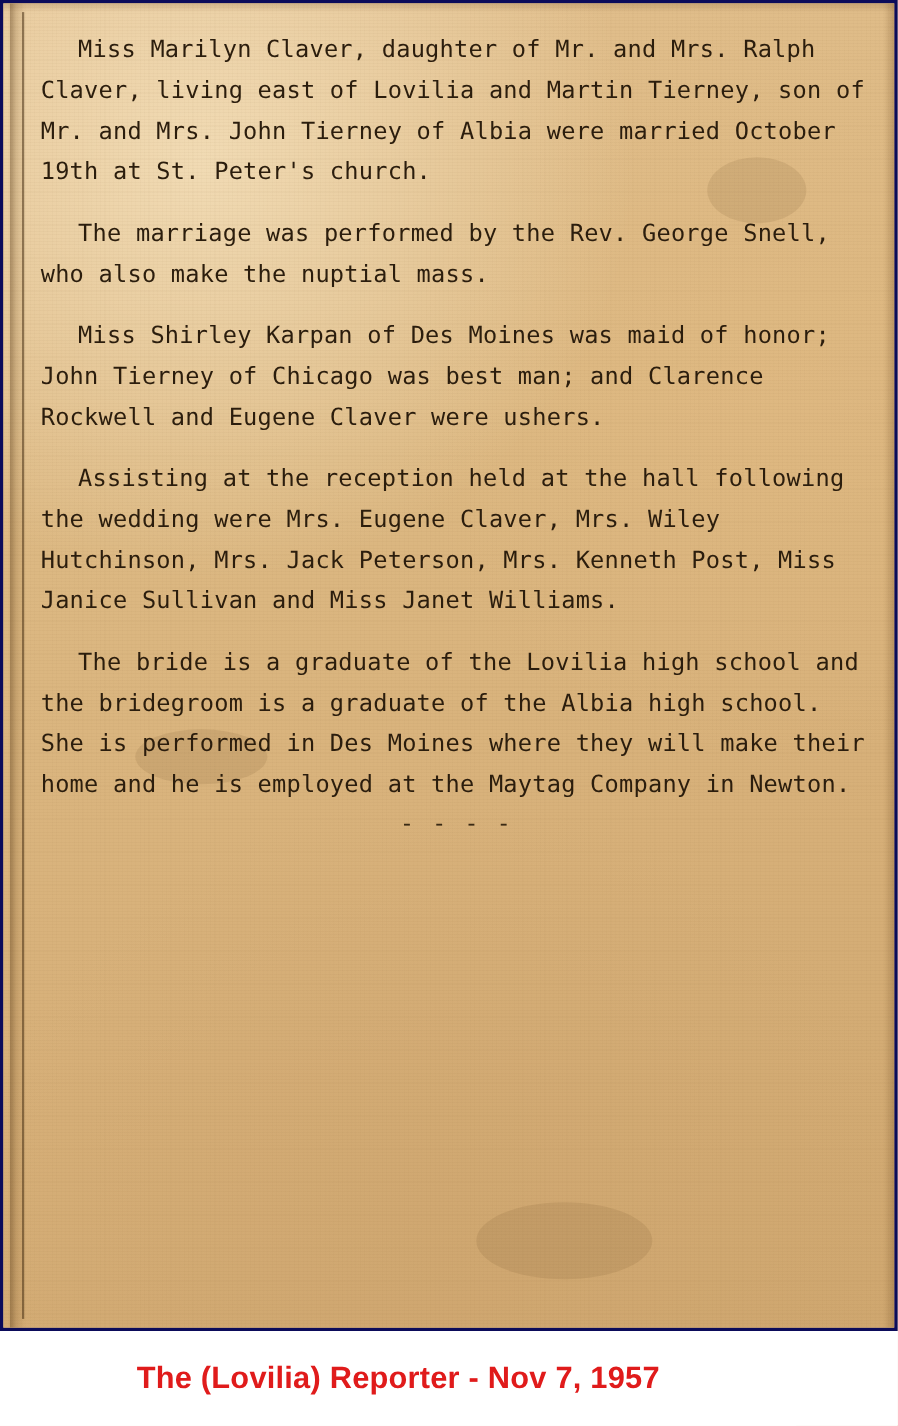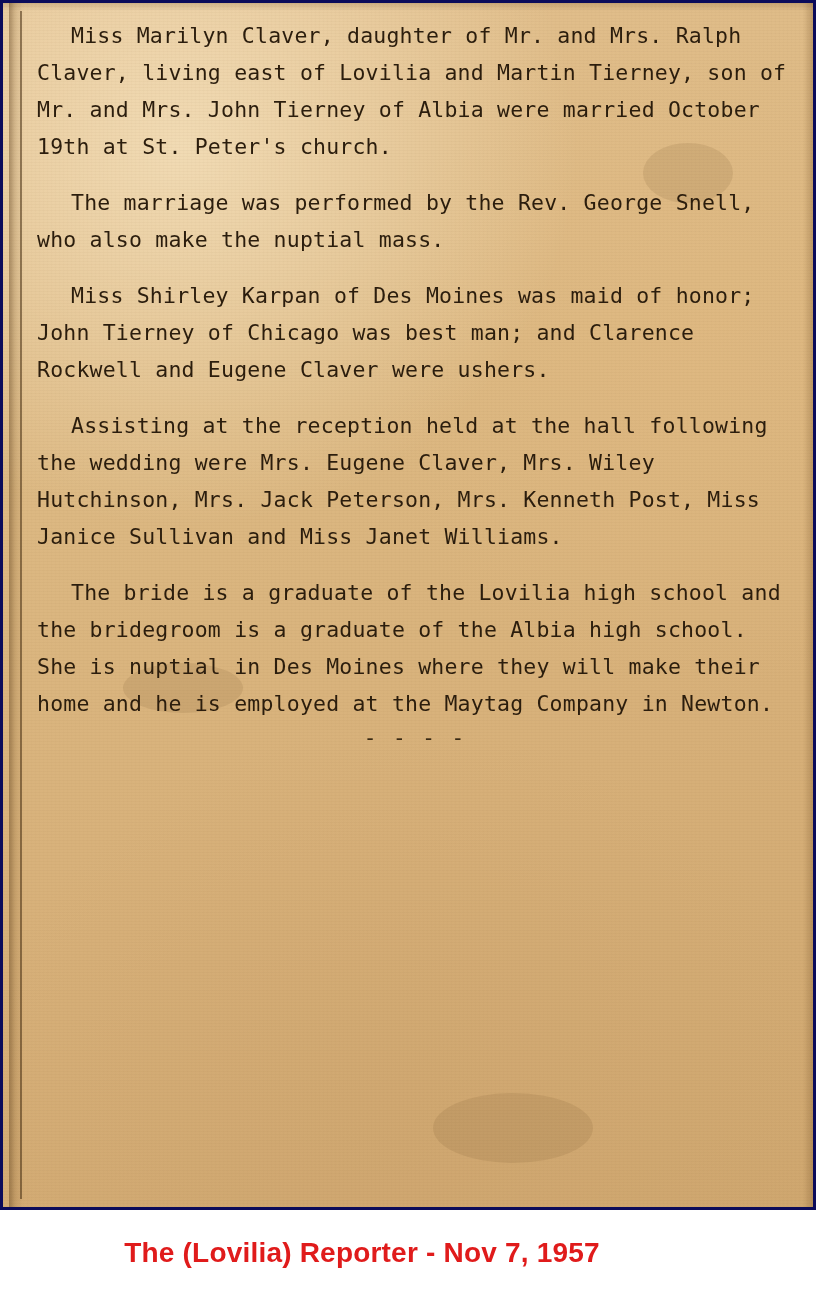--- a/index.html
+++ b/index.html
@@ -100,21 +100,21 @@
     white-space: nowrap;
   }
   .body-text {
     font-family: "DejaVu Sans Mono", monospace;
     font-size: 21.5px;
     line-height: 37px;
     color: #2b1d0d;
     letter-spacing: 0.2px;
   }
   .para {
-    margin: 0 0 19px 0;
+    margin: 10px 0 19px 0;
     text-indent: 34px;
     white-space: pre-wrap;
   }
   .para:last-child { margin-bottom: 0; }
   .enddash {
     font-family: "DejaVu Sans Mono", monospace;
     font-size: 21px;
     color: #3a2a14;
     text-align: center;
     letter-spacing: 2px;
@@ -163,21 +163,21 @@
     <div class="spot" style="left:120px; top:660px; width:120px; height:50px;"></div>
     <div class="spot" style="left:430px; top:1090px; width:160px; height:70px;"></div>
 
     <div class="clip-content">
 
       <div class="body-text">
         <p class="para">Miss Marilyn Claver, daughter of Mr. and Mrs. Ralph Claver, living east of Lovilia and Martin Tierney, son of Mr. and Mrs. John Tierney of Albia were married October 19th at St. Peter's church.</p>
         <p class="para">The marriage was performed by the Rev. George Snell, who also make the nuptial mass.</p>
         <p class="para">Miss Shirley Karpan of Des Moines was maid of honor; John Tierney of Chicago was best man; and Clarence Rockwell and Eugene Claver were ushers.</p>
         <p class="para">Assisting at the reception held at the hall following the wedding were Mrs. Eugene Claver, Mrs. Wiley Hutchinson, Mrs. Jack Peterson, Mrs. Kenneth Post, Miss Janice Sullivan and Miss Janet Williams.</p>
-        <p class="para">The bride is a graduate of the Lovilia high school and the bridegroom is a graduate of the Albia high school. She is nuptial in Des Moines where they will make their home and he is employed at the Maytag Company in Newton.</p>
+        <p class="para">The bride is a graduate of the Lovilia high school and the bridegroom is a graduate of the Albia high school. She is performed in Des Moines where they will make their home and he is employed at the Maytag Company in Newton.</p>
       </div>
 
       <div class="enddash">- - - -</div>
     </div>
   </div>
 
   <div class="caption-bar">
     <div class="caption">The (Lovilia) Reporter - Nov 7, 1957</div>
   </div>
 

